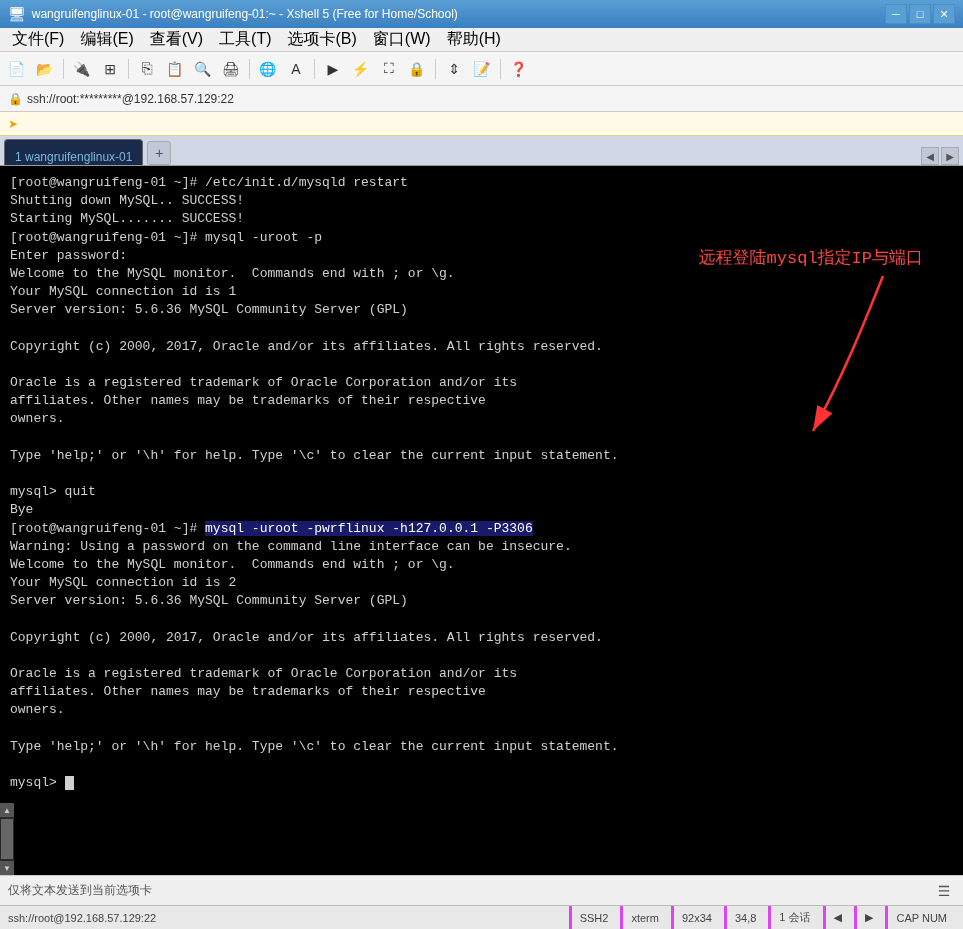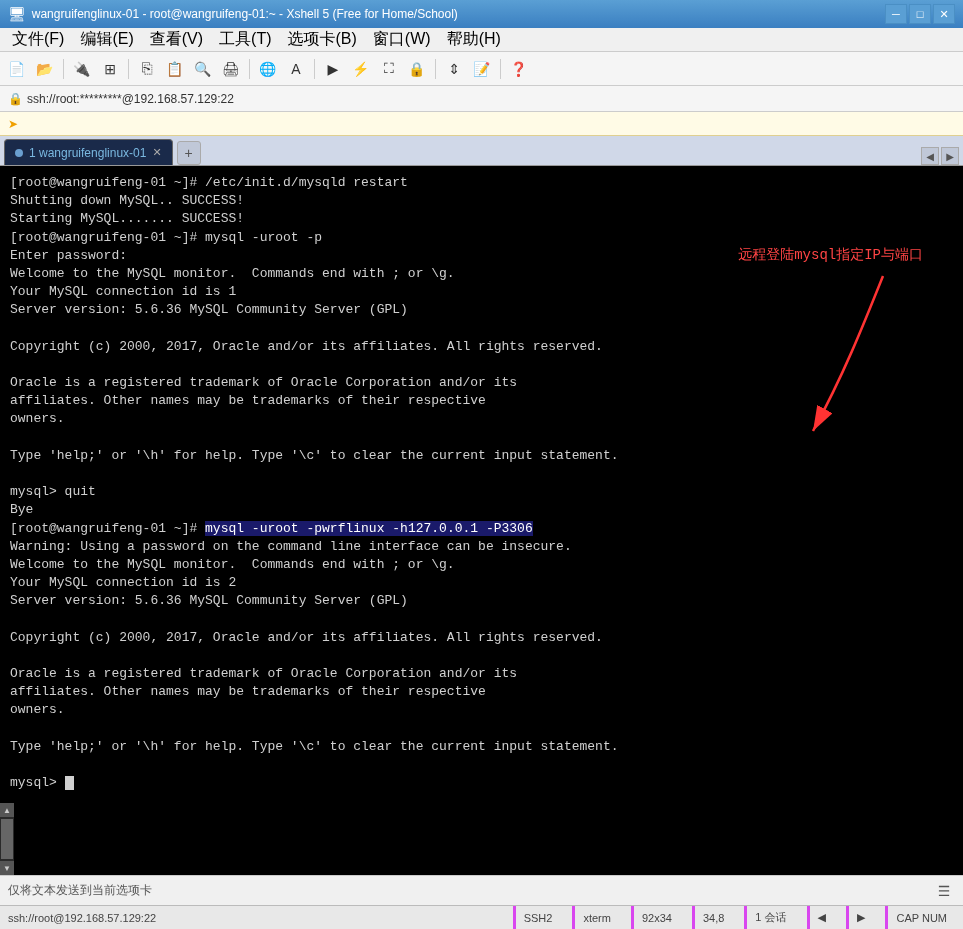--- a/index.html
+++ b/index.html
@@ -90,32 +90,33 @@
     
     #tab-bar {
       background: #d0d8e8;
       height: 30px;
       display: flex;
       align-items: flex-end;
       padding: 0 4px;
       border-bottom: 1px solid #999;
     }
     .tab {
-      display: flex; align-items: center;
+      display: flex; align-items: flex-end;
       padding: 4px 10px;
       background: #1a2a4a;
       color: #7ab8e0;
       border-top-left-radius: 4px;
       border-top-right-radius: 4px;
       font-size: 12px;
       cursor: pointer;
       border: 1px solid #666;
       border-bottom: none;
       gap: 6px;
       height: 26px;
+      flex-direction: column;
     }
     .tab .tab-dot { width: 8px; height: 8px; background: #6a9fd0; border-radius: 50%; }
     .tab .tab-close { color: #aaa; font-size: 11px; cursor: pointer; }
     .tab-add {
       width: 24px; height: 24px;
       display: flex; align-items: center; justify-content: center;
       background: #c0c8d8; border: 1px solid #aaa;
       border-radius: 3px; margin-left: 4px; cursor: pointer;
       font-size: 14px; color: #555;
     }
@@ -171,21 +172,21 @@
 
     
     #annotation {
       position: absolute;
       top: 80px;
       right: 40px;
       pointer-events: none;
     }
     .annotation-text {
       color: #ff4444;
-      font-size: 14px;
+      font-size: 17px;
       font-family: 'Courier New', monospace;
       white-space: nowrap;
       position: absolute;
       top: 0; right: 0;
     }
 
     
     #bottom-toolbar {
       height: 30px;
       background: #f0f0f0;
@@ -206,21 +207,21 @@
     
     #status-bar {
       height: 24px;
       background: #e8e8e8;
       border-top: 1px solid #bbb;
       display: flex;
       align-items: center;
       padding: 0 8px;
       font-size: 11px;
       color: #444;
-      gap: 12px;
+      gap: 4px;
     }
     #status-bar .status-addr { flex: 1; }
     #status-bar .status-item { padding: 0 8px; border-left: 3px solid #d946ef; height: 100%; display: flex; align-items: center; }
     .cursor-block { display: inline-block; width: 9px; height: 14px; background: #d0d0d0; vertical-align: middle; }
 
     
     .arrow-svg { position: absolute; top: 0; right: 0; width: 200px; height: 220px; }
   </style>
 </head>
 <body>

